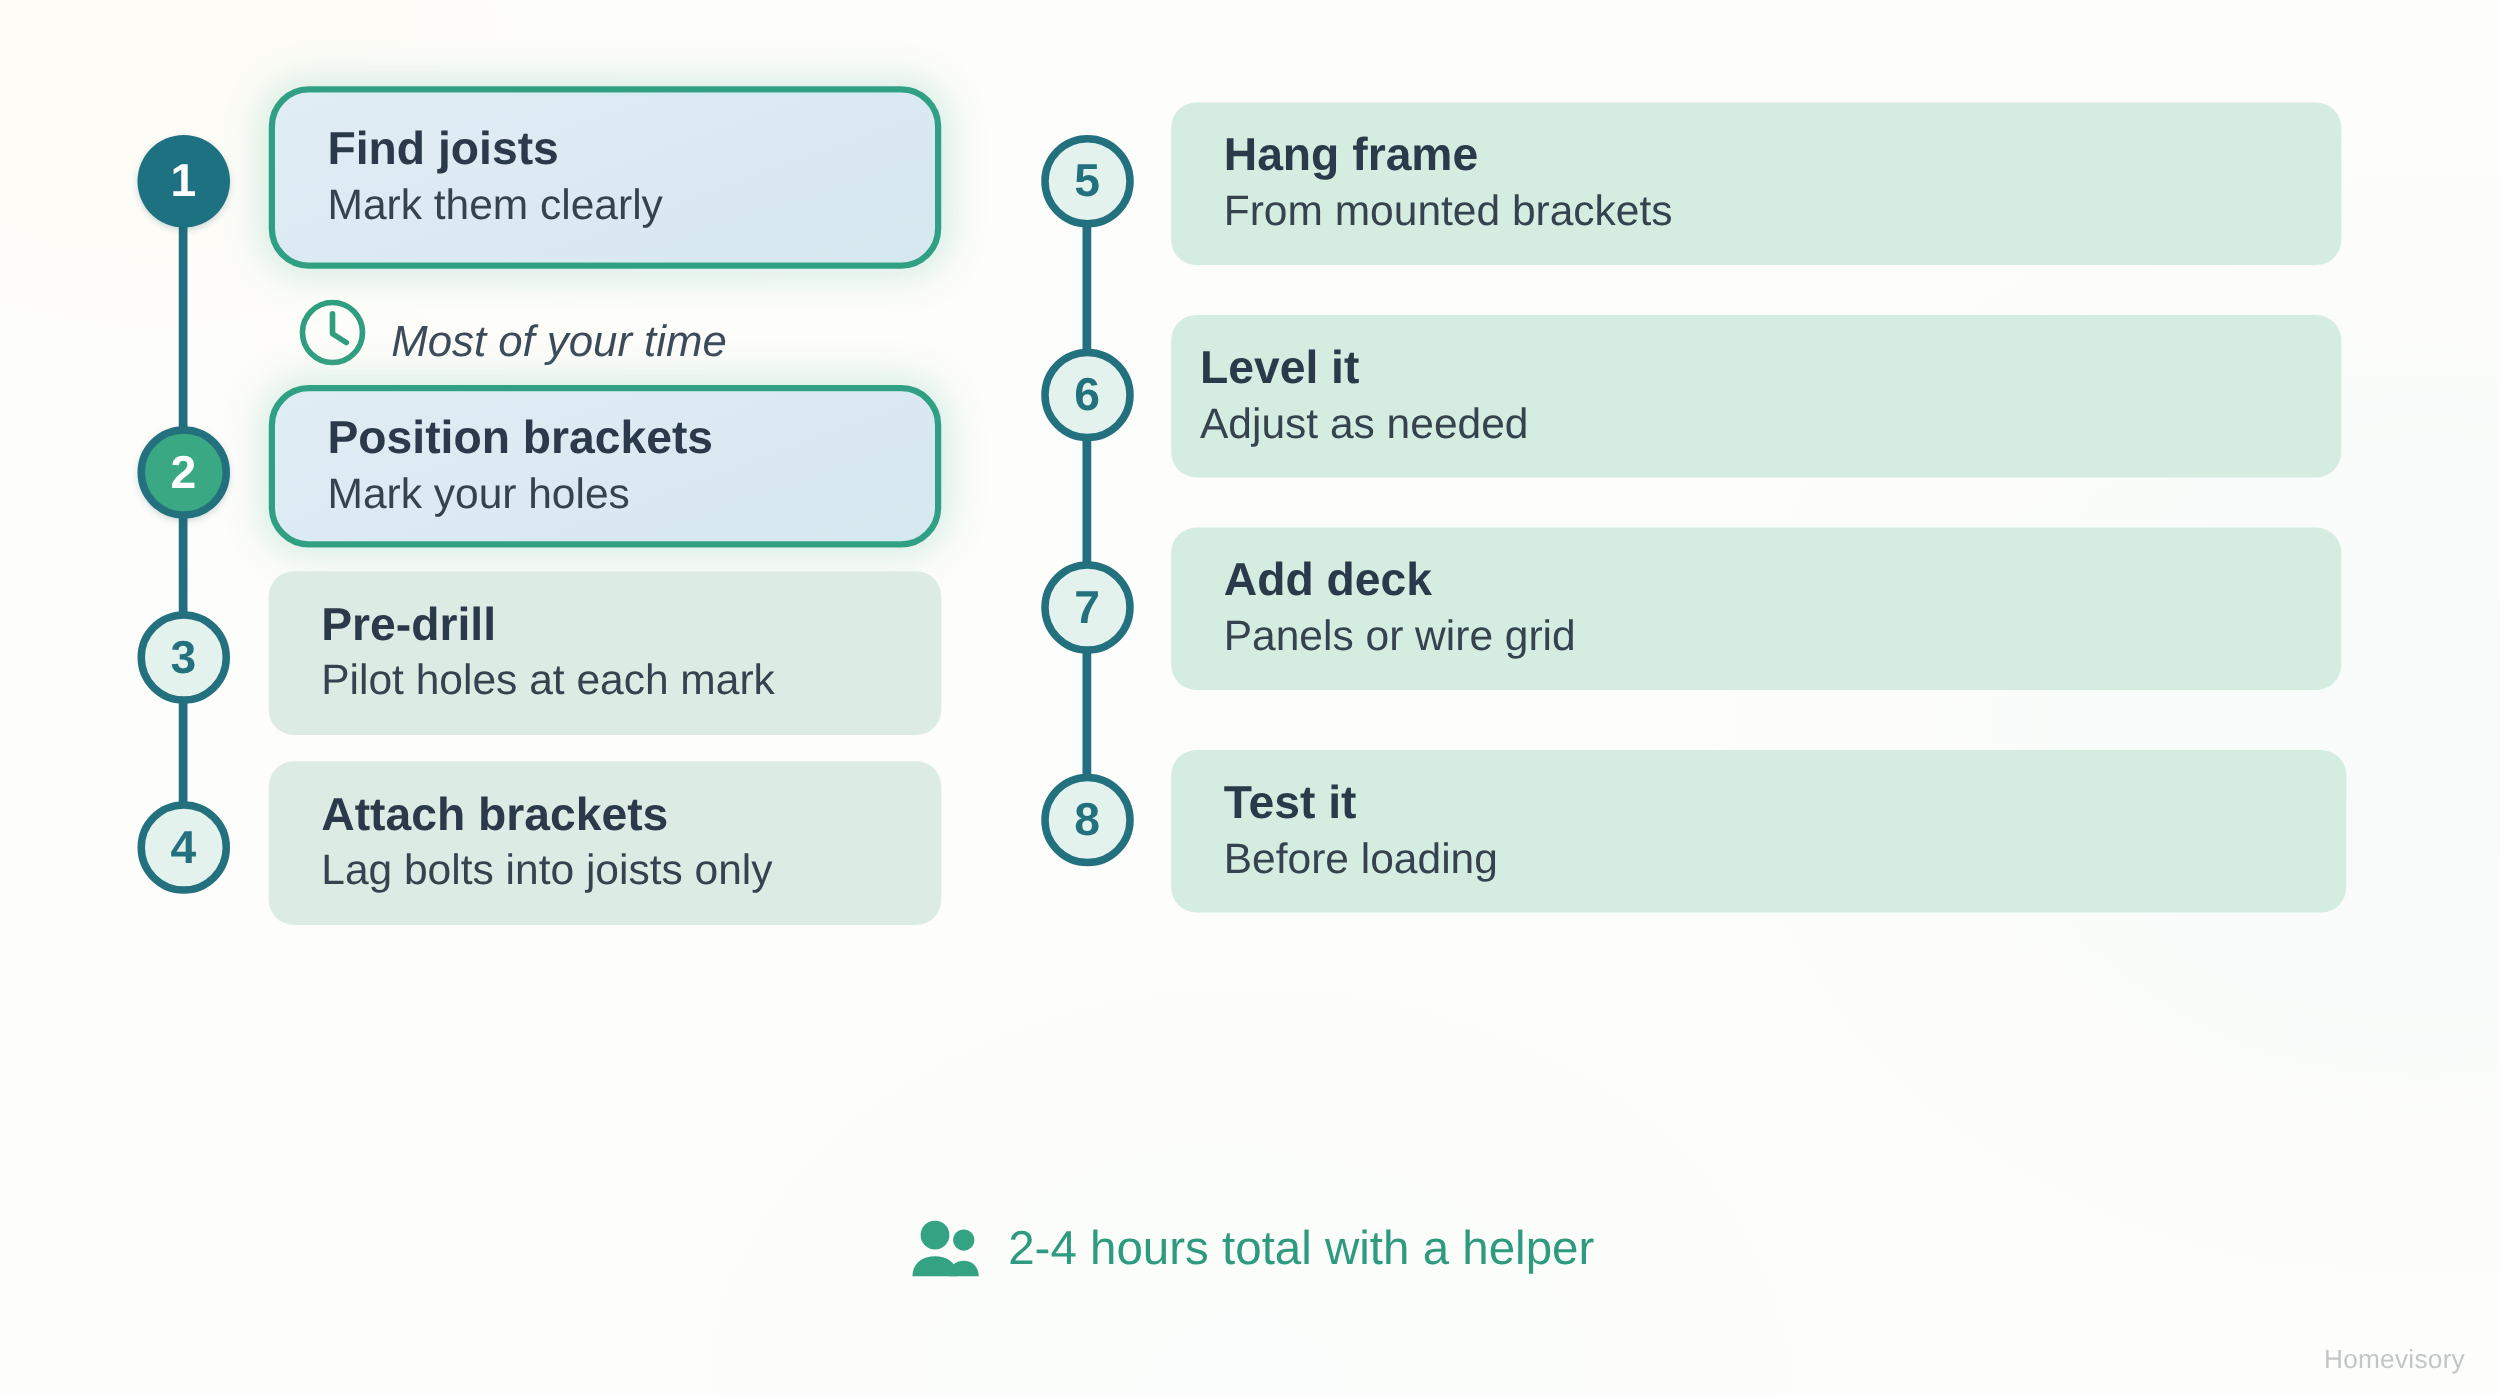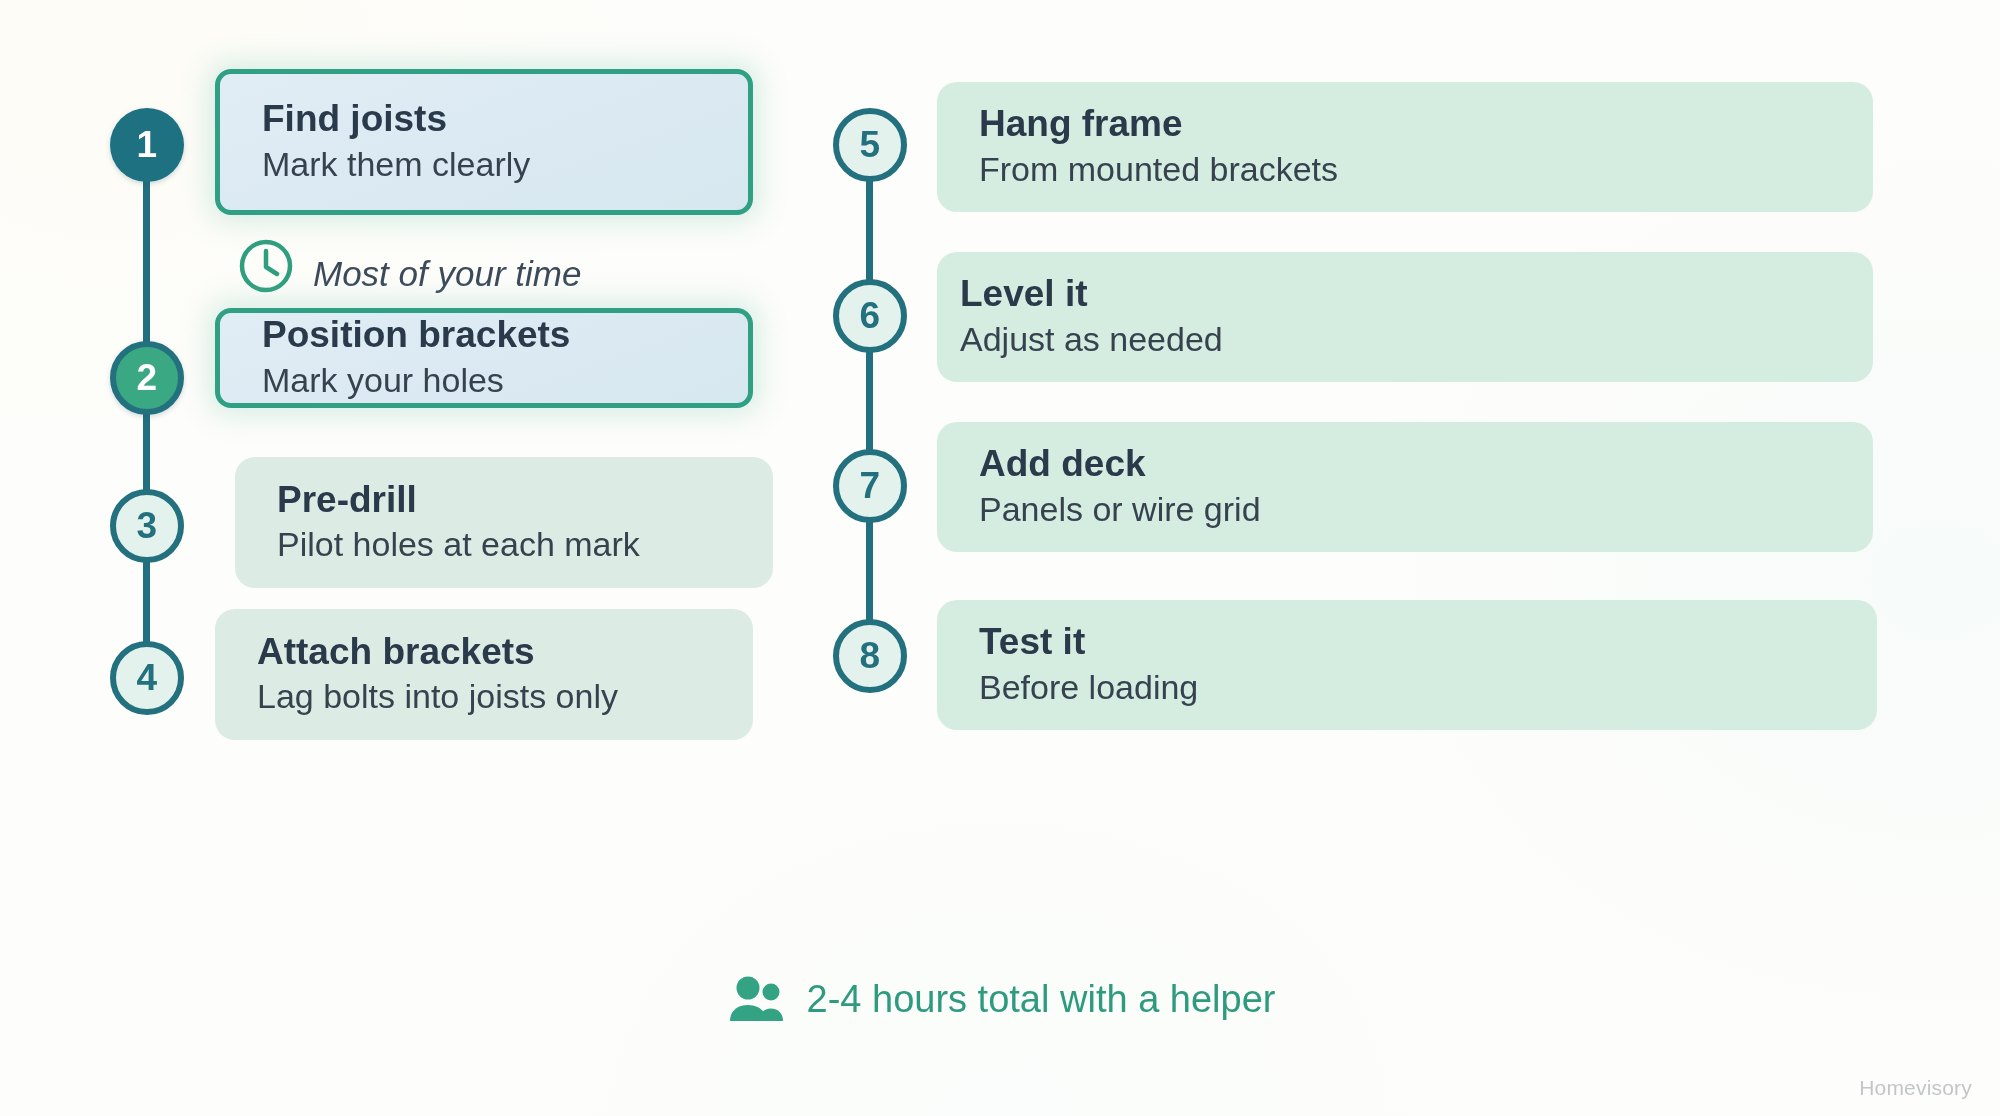--- a/index.html
+++ b/index.html
@@ -74,21 +74,21 @@
   }
   .card.plain-left {
     background: #dcece4;
   }
   .card.plain-right {
     background: #d5ece1;
   }
   .card.active {
     background: linear-gradient(160deg, #e0edf5 0%, #dbe9f2 55%, #d6e8ef 100%);
     border: 5px solid #2fa083;
-    border-radius: 16px;
+    border-radius: 32px;
     box-shadow: 0 0 26px 8px rgba(140,205,185,0.30);
   }
   .card-title {
     font-size: 37px;
     font-weight: bold;
     color: #2b3a4a;
     line-height: 1.12;
     margin-bottom: 5px;
     white-space: nowrap;
   }
@@ -170,29 +170,29 @@
         <circle cx="28" cy="28" r="24" fill="none" stroke="#2f9e7e" stroke-width="4.5"></circle>
         <path d="M28 13 L28 29 L39 36" fill="none" stroke="#2f9e7e" stroke-width="4.5" stroke-linecap="round" stroke-linejoin="round"></path>
       </svg>
     </span>
     <span class="note-text">Most of your time</span>
   </div>
 
   <div class="circle filled" style="left:110px; top:341px;">
     <span>2</span>
   </div>
-  <div class="card active" style="left:215px; top:308px; width:538px; height:100px;">
+  <div class="card active" style="left:215px; top:308px; width:538px; height:130px;">
     <div class="card-title">Position brackets</div>
     <div class="card-sub">Mark your holes</div>
   </div>
 
   <div class="circle ring" style="left:110px; top:489px;">
     <span>3</span>
   </div>
-  <div class="card plain-left" style="left:215px; top:457px; width:538px; height:131px;margin-left:20px;">
+  <div class="card plain-left" style="left:215px; top:457px; width:538px; height:131px;">
     <div class="card-title">Pre-drill</div>
     <div class="card-sub">Pilot holes at each mark</div>
   </div>
 
   <div class="circle ring" style="left:110px; top:641px;">
     <span>4</span>
   </div>
   <div class="card plain-left" style="left:215px; top:609px; width:538px; height:131px;">
     <div class="card-title">Attach brackets</div>
     <div class="card-sub">Lag bolts into joists only</div>

